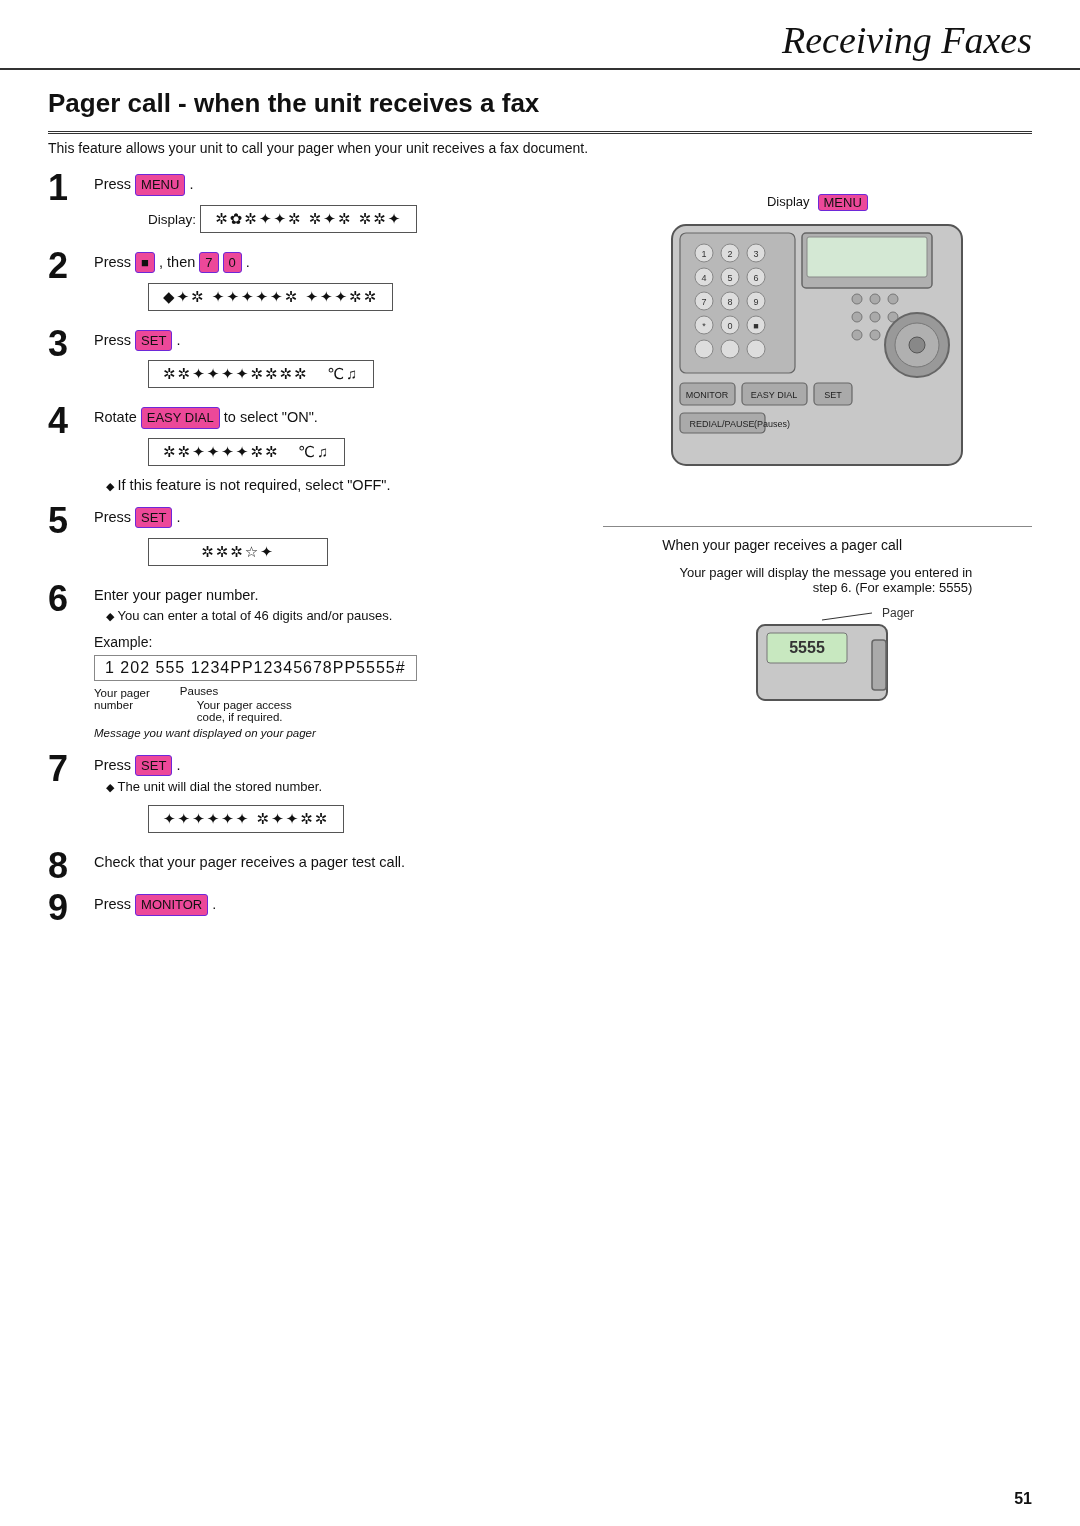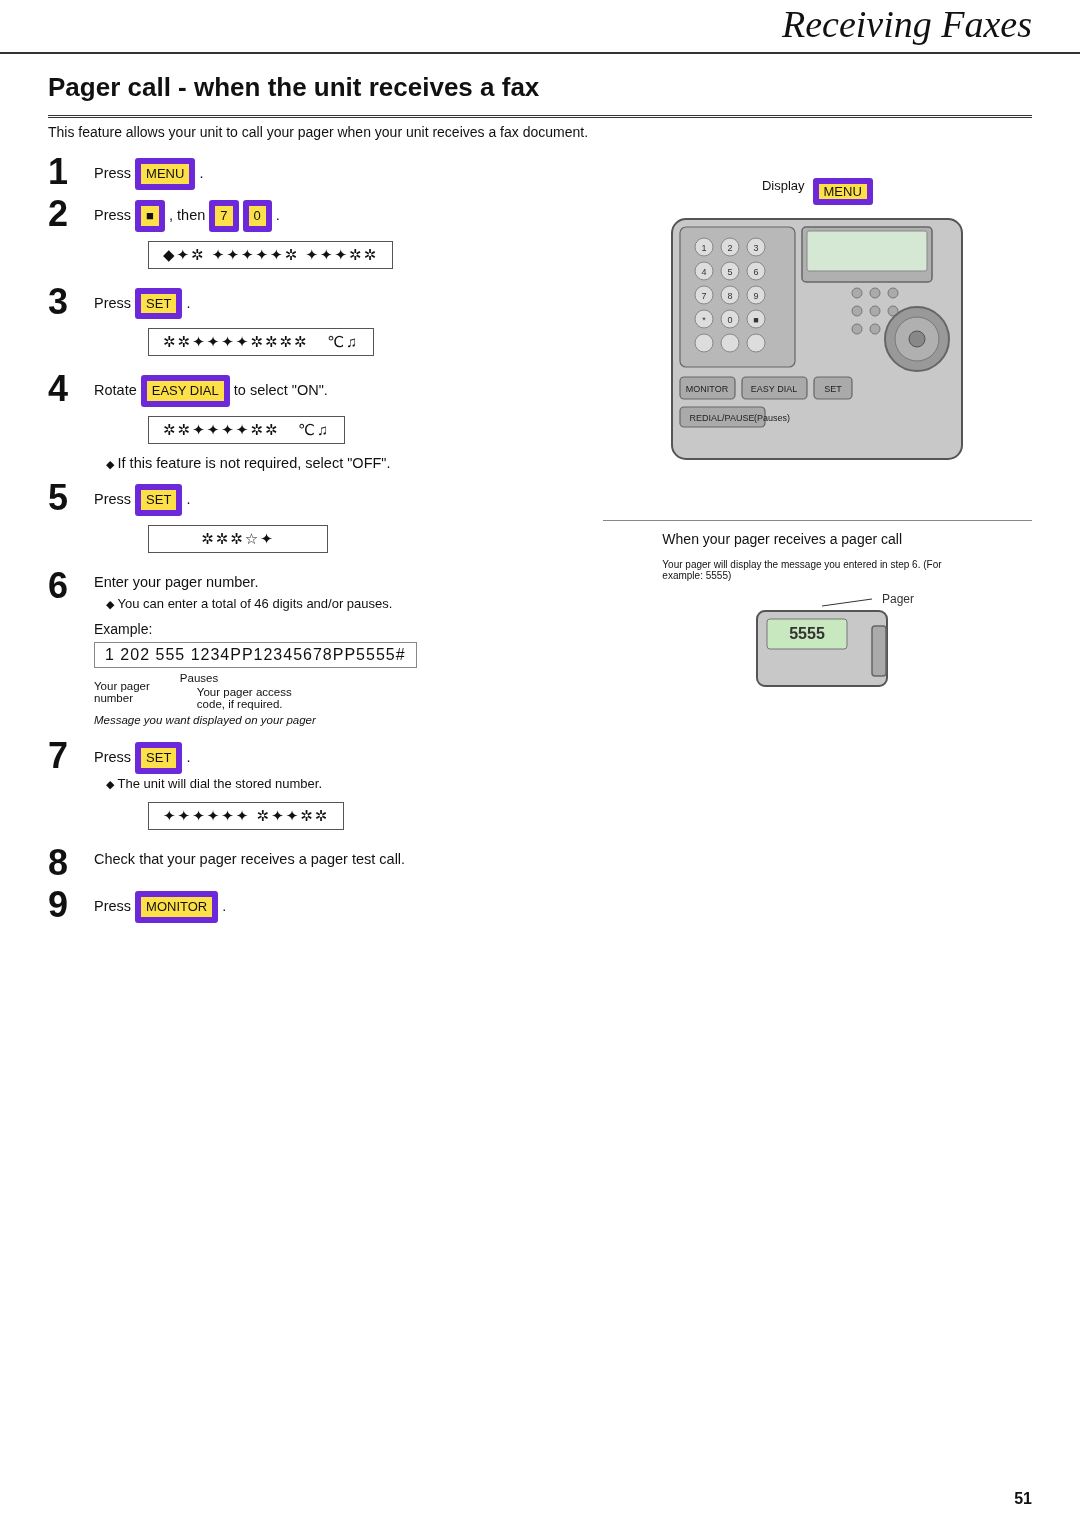--- a/index.html
+++ b/index.html
@@ -9,21 +9,21 @@
       background: #fff;
       font-family: Arial, Helvetica, sans-serif;
       font-size: 15px;
       color: #111;
       position: relative;
     }
 
     
     .page-header {
       text-align: right;
-      padding: 2px 48px 6px 48px;
+      padding: 18px 48px 6px 48px;
       border-bottom: 2px solid #333;
       margin-bottom: 0;
     }
     .page-header h1 {
       font-family: 'Times New Roman', Times, serif;
       font-style: italic;
       font-size: 38px;
       font-weight: normal;
       color: #111;
     }
@@ -108,25 +108,25 @@
       text-align: center;
     }
     .display-label {
       font-size: 13.5px;
       min-width: 52px;
     }
 
     
     .key {
       display: inline-block;
-      border: 6px solid #6d28d9;
+      border: 1px solid #6d28d9;
       border-radius: 3px;
       padding: 0px 5px;
       font-size: 13px;
-      background: #fde047;
+      background: #ec4899;
       font-family: Arial, sans-serif;
     }
 
     
     .example-block {
       margin: 6px 0 6px 0;
     }
     .example-block .ex-title {
       font-size: 14px;
       margin-bottom: 2px;
@@ -149,23 +149,23 @@
     .device-diagram svg {
       width: 100%;
     }
 
     
     .pager-area {
       text-align: center;
       margin-top: 10px;
     }
     .pager-description {
-      font-size: 10px;
+      font-size: 13px;
       margin-bottom: 10px;
-      text-align: left;
+      text-align: right;
       width: 310px;
     }
     .pager-call-text {
       font-size: 14px;
       margin-bottom: 12px;
       text-align: left;
       width: 310px;
     }
 
     
@@ -214,20 +214,24 @@
 
     <div class="left-col">
 
       <div class="step">
         <div class="step-num">1</div>
         <div class="step-content">
           <p>
             <span>Press</span>
             <span class="key">MENU</span> .
           </p>
+          <div class="display-row-block">
+            <span class="display-label">Display:</span>
+            <span class="display-box">✲✿✲✦✦✲ ✲✦✲ ✲✲✦</span>
+          </div>
         </div>
       </div>
 
       <div class="step">
         <div class="step-num">2</div>
         <div class="step-content">
           <p>
             <span>Press</span>
             <span class="key">■</span>
             <span>, then</span>
@@ -282,21 +286,21 @@
       </div>
 
       <div class="step">
         <div class="step-num">6</div>
         <div class="step-content">
           <p>Enter your pager number.</p>
           <p class="sub">You can enter a total of 46 digits and/or pauses.</p>
           <div class="example-block">
             <p class="ex-title">Example:</p>
             <div class="example-number">1 202 555 1234PP12345678PP5555#</div>
-            <div style="font-size:11.5px; margin-top:2px; display:flex; gap:0; align-items:center;">
+            <div style="font-size:11.5px; margin-top:2px; display:flex; gap:0; align-items:flex-start;">
 
               <div style="margin-right:30px;">
                 <span style="white-space:pre-line; font-size:11.5px; display:inline-block; margin-top:2px;">Your pager
 number</span>
               </div>
               <div style="margin-right:30px;">
                 <span style="font-size:11.5px;">Pauses</span><br>
                 <span style="white-space:pre-line; font-size:11.5px; display:inline-block; margin-top:2px;margin-left:17px;">Your pager access
 code, if required.</span>
               </div>

